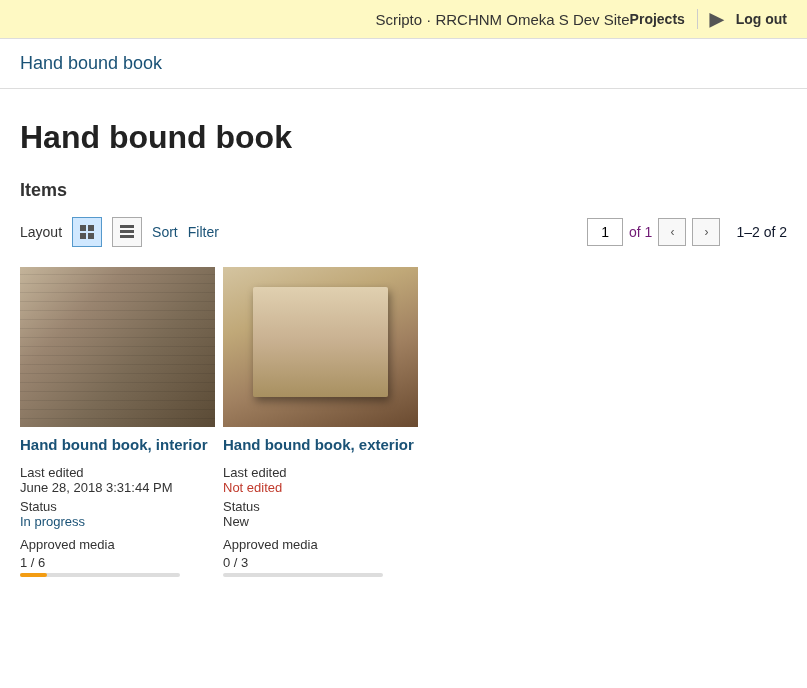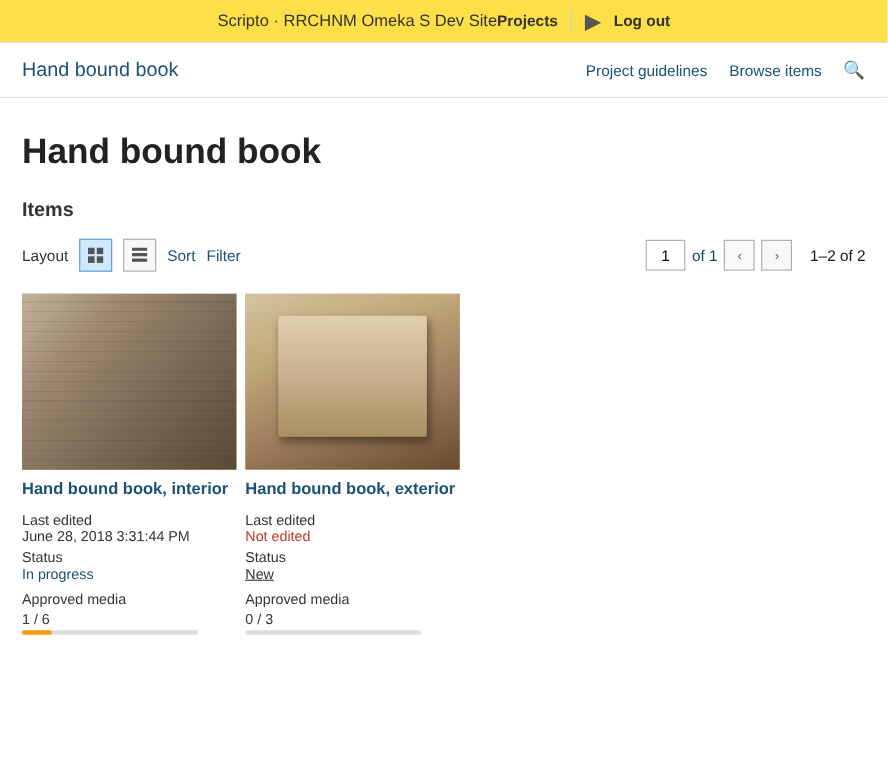--- a/index.html
+++ b/index.html
@@ -2,24 +2,24 @@
 <html><head>
   <meta charset="utf-8">
   <style>
     * { box-sizing: border-box; margin: 0; padding: 0; }
     body { font-family: Arial, sans-serif; font-size: 14px; color: #333; background: #fff; width: 807px; }
 
     
     .top-nav {
       display: flex;
       align-items: center;
-      justify-content: center;
+      justify-content: flex-end;
       padding: 8px 20px;
       border-bottom: 1px solid #ddd;
-      background: #fde047;
+      background: #fef9c3;
     }
     .top-nav-left {
       font-size: 15px;
       color: #333;
     }
     .top-nav-right {
       display: flex;
       align-items: center;
       gap: 12px;
       font-weight: bold;
@@ -134,21 +134,21 @@
     }
     .page-input {
       width: 36px;
       height: 28px;
       border: 1px solid #aaa;
       text-align: center;
       font-size: 14px;
     }
     .page-of {
       font-size: 14px;
-      color: #0c4a6e;
+      color: #701a75;
     }
     .page-nav-btn {
       width: 28px;
       height: 28px;
       border: 1px solid #aaa;
       background: #f8f8f8;
       cursor: pointer;
       display: flex;
       align-items: center;
       justify-content: center;
@@ -238,21 +238,20 @@
     }
     .item-meta-value.in-progress {
       color: #1a5276;
     }
     .item-meta-value.not-edited {
       color: #c0392b;
       text-align: right;
     }
     .item-meta-value.new {
       color: #333;
-      text-decoration: underline;
     }
     .approved-media-bar {
       margin-top: 8px;
     }
     .approved-media-label {
       font-weight: normal;
       font-size: 13px;
       margin-bottom: 3px;
     }
     .approved-media-value {
@@ -280,25 +279,20 @@
   <div class="top-nav-right">
     <a href="#">Projects</a>
     <div class="top-nav-divider"></div>
     <span class="user-icon">▶</span>
     <a href="#">Log out</a>
   </div>
 </div>
 
 <div class="sub-nav">
   <a href="#" class="sub-nav-title">Hand bound book</a>
-  <div class="sub-nav-links">
-    <a href="#">Project guidelines</a>
-    <a href="#">Browse items</a>
-    <button class="search-icon-btn">🔍</button>
-  </div>
 </div>
 
 <div class="main-content">
   <h1 class="page-title">Hand bound book</h1>
   <h2 class="section-title">Items</h2>
 
   <div class="toolbar">
     <div class="toolbar-left">
       <span class="layout-label">Layout</span>
       <button class="layout-btn active" title="Grid layout">

